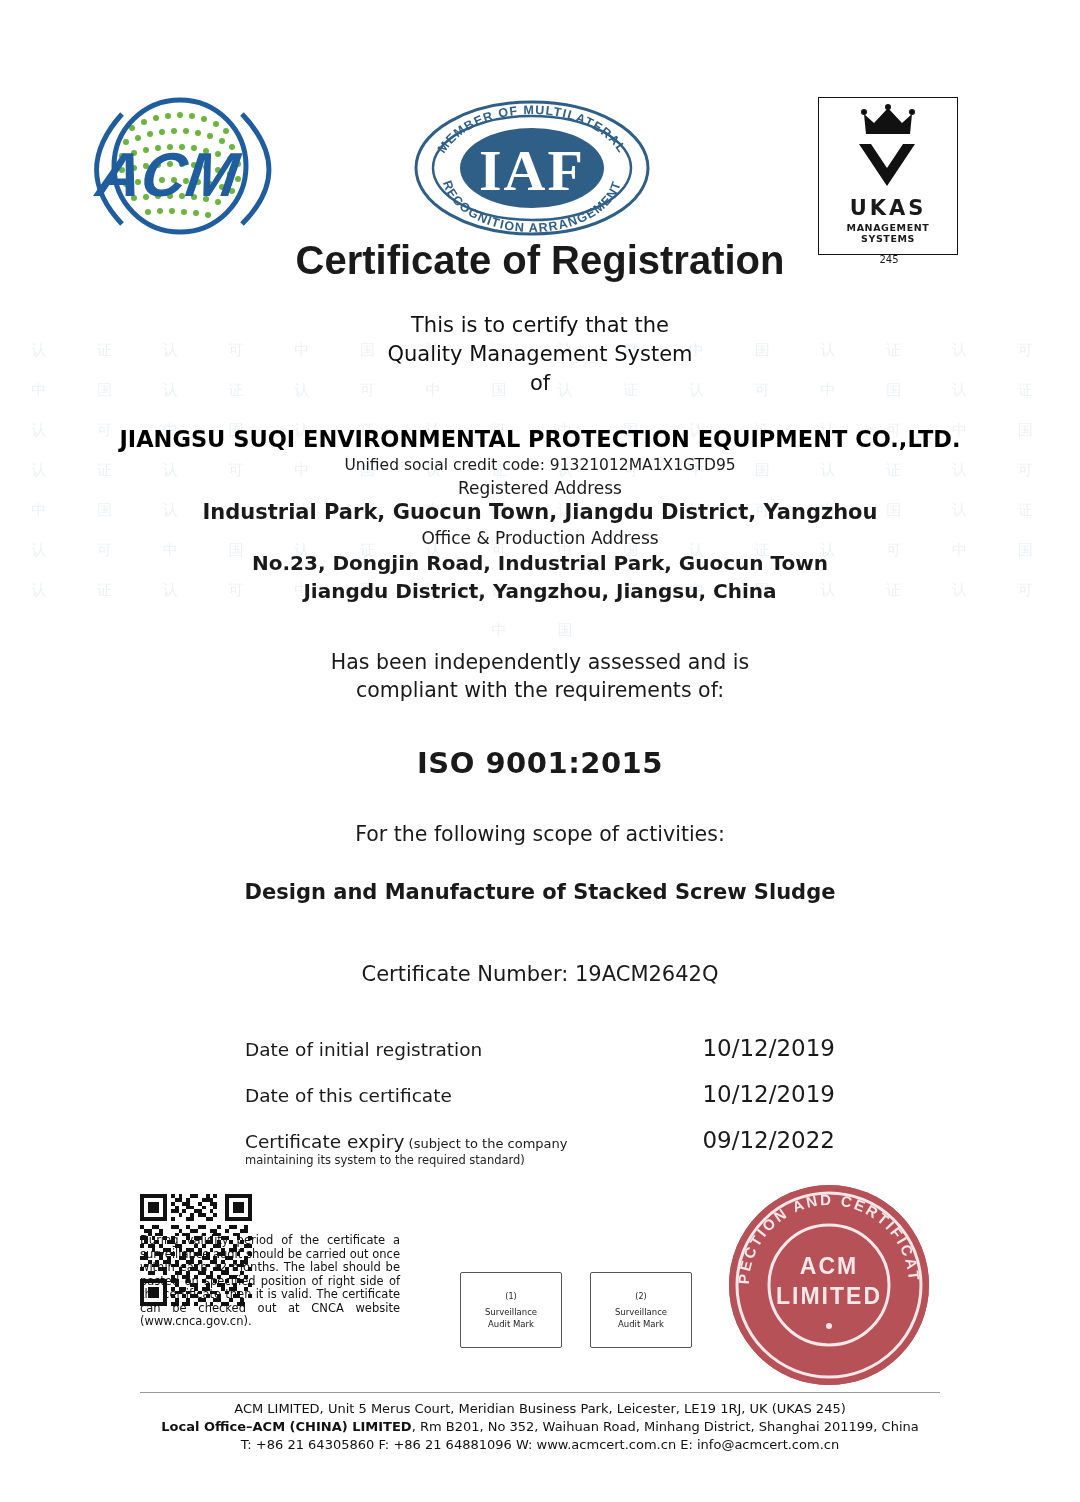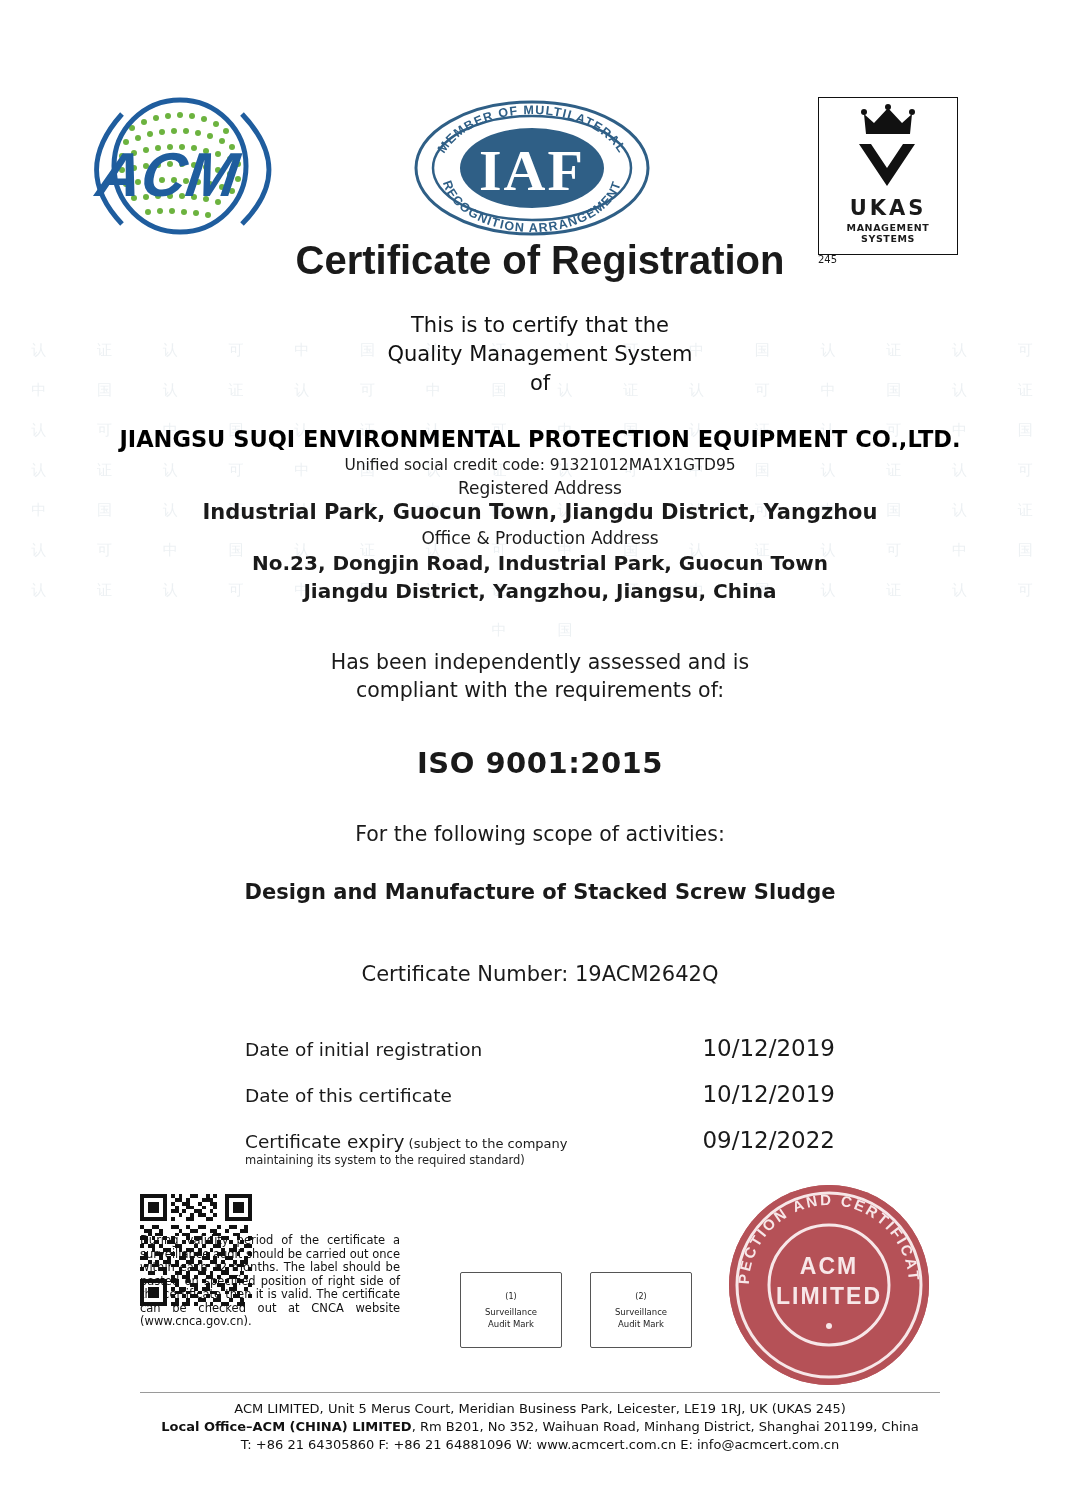--- a/index.html
+++ b/index.html
@@ -84,21 +84,21 @@
     letter-spacing: 0.6px;
     text-align: center;
     line-height: 11px;
     margin-top: 2px;
     font-weight: 600;
   }
   .ukas-num {
     position: absolute;
     bottom: -3px;
     left: 0; right: 0;
-    text-align: left;
+    text-align: center;
     font-size: 10px;
   }
 
   
   .title {
     text-align: center;
     font-size: 40px;
     font-weight: bold;
     margin-top: 38px;
     font-family: "Liberation Sans", sans-serif;

